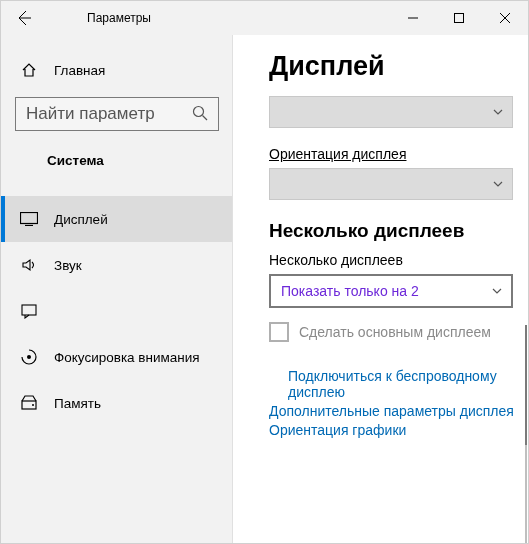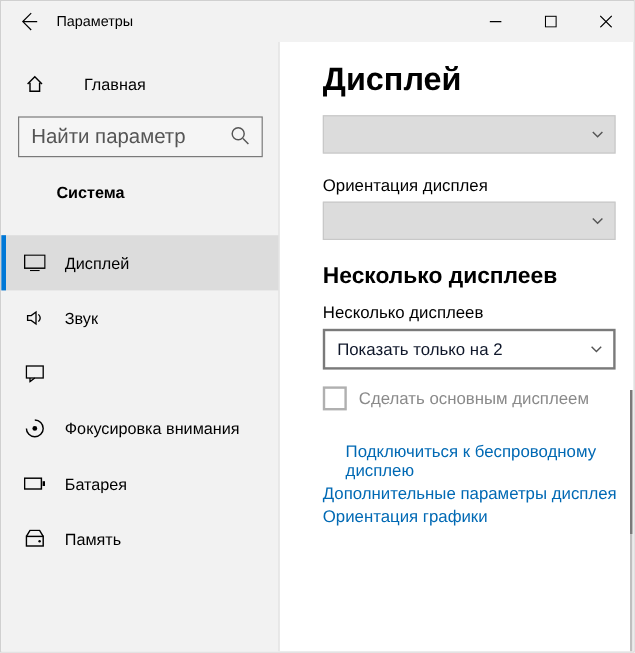--- a/index.html
+++ b/index.html
@@ -1,49 +1,49 @@
 <!DOCTYPE html>
 <html><head>
 <meta charset="utf-8">
 <style>
   * { box-sizing: border-box; margin: 0; padding: 0; font-family: "Segoe UI", Tahoma, sans-serif; }
   body { width: 529px; height: 544px; background: #fff; color: #000; overflow: hidden; position: relative; }
   .window { width: 529px; height: 544px; display: flex; flex-direction: column; border: 1px solid #d0d0d0; }
   
   .titlebar { height: 34px; display: flex; align-items: center; background: #f2f2f2; font-size: 12px; color: #000; }
-  .tb-left { display: flex; align-items: center; }
+  .tb-left { display: flex; align-items: center; gap: 40px; }
   .back-btn { width: 46px; height: 34px; display: flex; align-items: center; justify-content: center; }
   .win-title { font-size: 12px; }
   .tb-right { margin-left: auto; display: flex; }
   .wc { width: 46px; height: 34px; display: flex; align-items: center; justify-content: center; }
   
   .body { flex: 1; display: flex; overflow: hidden; }
   
   .sidebar { width: 232px; background: #f2f2f2; display: flex; flex-direction: column; font-size: 13.5px; color: #000; border-right: 1px solid #e0e0e0; }
   .home { display: flex; align-items: center; height: 42px; padding-left: 19px; margin-top: 14px; }
   .home .icon { width: 18px; display: flex; justify-content: center; }
-  .home .lbl { margin-left: 32px; }
+  .home .lbl { margin-left: 16px; }
   .search-wrap { padding: 6px 14px 10px 14px; }
   .search { position: relative; height: 34px; width: 204px; border: 1px solid #7a7a7a; background: #f5f5f5; display: flex; align-items: center; }
   .search input { border: none; background: transparent; outline: none; font-size: 17px; padding-left: 10px; width: 170px; color: #000; }
   .search input::placeholder { color: #555; }
   .search .search-icon { position: absolute; right: 10px; top: 7px; }
   .category { font-weight: 600; font-size: 13.5px; padding: 12px 0 12px 18px; margin-left: 28px; }
   .nav { display: flex; flex-direction: column; margin-top: 16px; }
   .nav-item { display: flex; align-items: center; height: 46px; padding-left: 19px; position: relative; }
   .nav-item .icon { width: 18px; display: flex; justify-content: center; align-items: center; }
   .nav-item .lbl { margin-left: 16px; white-space: nowrap; overflow: hidden; }
   .nav-item.active { background: #dcdcdc; }
   .nav-item.active::before { content: ""; position: absolute; left: 0; top: 0; bottom: 0; width: 4px; background: #0078d7; }
   
   .main { flex: 1; padding: 16px 8px 0 36px; position: relative; overflow: hidden; color: #000; }
   h1 { font-weight: 600; font-size: 27px; margin-bottom: 14px; }
   h2 { font-weight: 600; font-size: 19px; margin-top: 20px; margin-bottom: 10px; }
   .sublabel { font-size: 14px; margin-bottom: 6px; margin-top: 6px; }
-  .dd { position: relative; width: 244px; height: 32px; background: #dcdcdc; border: 1px solid #c8c8c8; display: flex; align-items: center; padding-left: 10px; font-size: 14px; color: #0f172a; text-align: center; }
+  .dd { position: relative; width: 244px; height: 32px; background: #dcdcdc; border: 1px solid #c8c8c8; display: flex; align-items: center; padding-left: 10px; font-size: 14px; color: #6d28d9; text-align: center; }
   .dd .chev { position: absolute; right: 8px; top: 9px; }
   .dd.outlined { background: #fff; border: 2px solid #7a7a7a; height: 34px; }
   .checkbox-row { display: flex; align-items: center; margin-top: 14px; color: #8a8a8a; font-size: 14px; }
   .checkbox-row .box { width: 20px; height: 20px; border: 2px solid #b0b0b0; margin-right: 10px; }
   .link { color: #0069b4; font-size: 14px; margin-top: 3px; display: block; }
   .link:first-of-type { margin-top: 26px; margin-left: 19px; }
   .vscroll { position: absolute; right: 1px; top: 290px; width: 2px; height: 220px; background: #bfbfbf; }
   .vscroll .thumb { position: absolute; top: 0; width: 2px; height: 120px; background: #7a7a7a; }
   svg { display: block; }
 </style>
@@ -137,29 +137,20 @@
           <span class="icon">
               <svg width="16" height="16" viewBox="0 0 16 16">
                 <path d="M8 1 A7 7 0 1 1 1 8" stroke="#000" stroke-width="1.2" fill="none"></path>
                 <circle cx="8" cy="8" r="2" fill="#000"></circle>
               </svg>
             </span>
           <span class="lbl">Фокусировка внимания</span>
         </div>
         <div class="nav-item">
           <span class="icon">
-              <svg width="18" height="12" viewBox="0 0 18 12">
-                <rect x="0.5" y="1.5" width="14" height="9" stroke="#000" stroke-width="1.2" fill="none"></rect>
-                <rect x="15.5" y="4" width="2" height="4" fill="#000"></rect>
-              </svg>
-            </span>
-          <span class="lbl">Батарея</span>
-        </div>
-        <div class="nav-item">
-          <span class="icon">
               <svg width="16" height="16" viewBox="0 0 16 16">
                 <rect x="1" y="6" width="14" height="8" stroke="#000" stroke-width="1.2" fill="none"></rect>
                 <path d="M1 6 L4 1 H12 L15 6" stroke="#000" stroke-width="1.2" fill="none"></path>
                 <circle cx="12" cy="10" r="1" fill="#000"></circle>
               </svg>
             </span>
           <span class="lbl">Память</span>
         </div>
       </div>
     </div>
@@ -169,21 +160,21 @@
 
       <div class="dd">
         <span></span>
         <span class="chev">
             <svg width="12" height="12" viewBox="0 0 12 12">
               <path d="M2 4 L6 8 L10 4" stroke="#555" stroke-width="1.2" fill="none"></path>
             </svg>
           </span>
       </div>
 
-      <div class="sublabel" style="margin-top:18px;">Ориентация дисплея</div>
+      <div class="sublabel" style="margin-top:18px;text-decoration:underline;">Ориентация дисплея</div>
       <div class="dd">
         <span></span>
         <span class="chev">
             <svg width="12" height="12" viewBox="0 0 12 12">
               <path d="M2 4 L6 8 L10 4" stroke="#555" stroke-width="1.2" fill="none"></path>
             </svg>
           </span>
       </div>
 
       <h2>Несколько дисплеев</h2>

